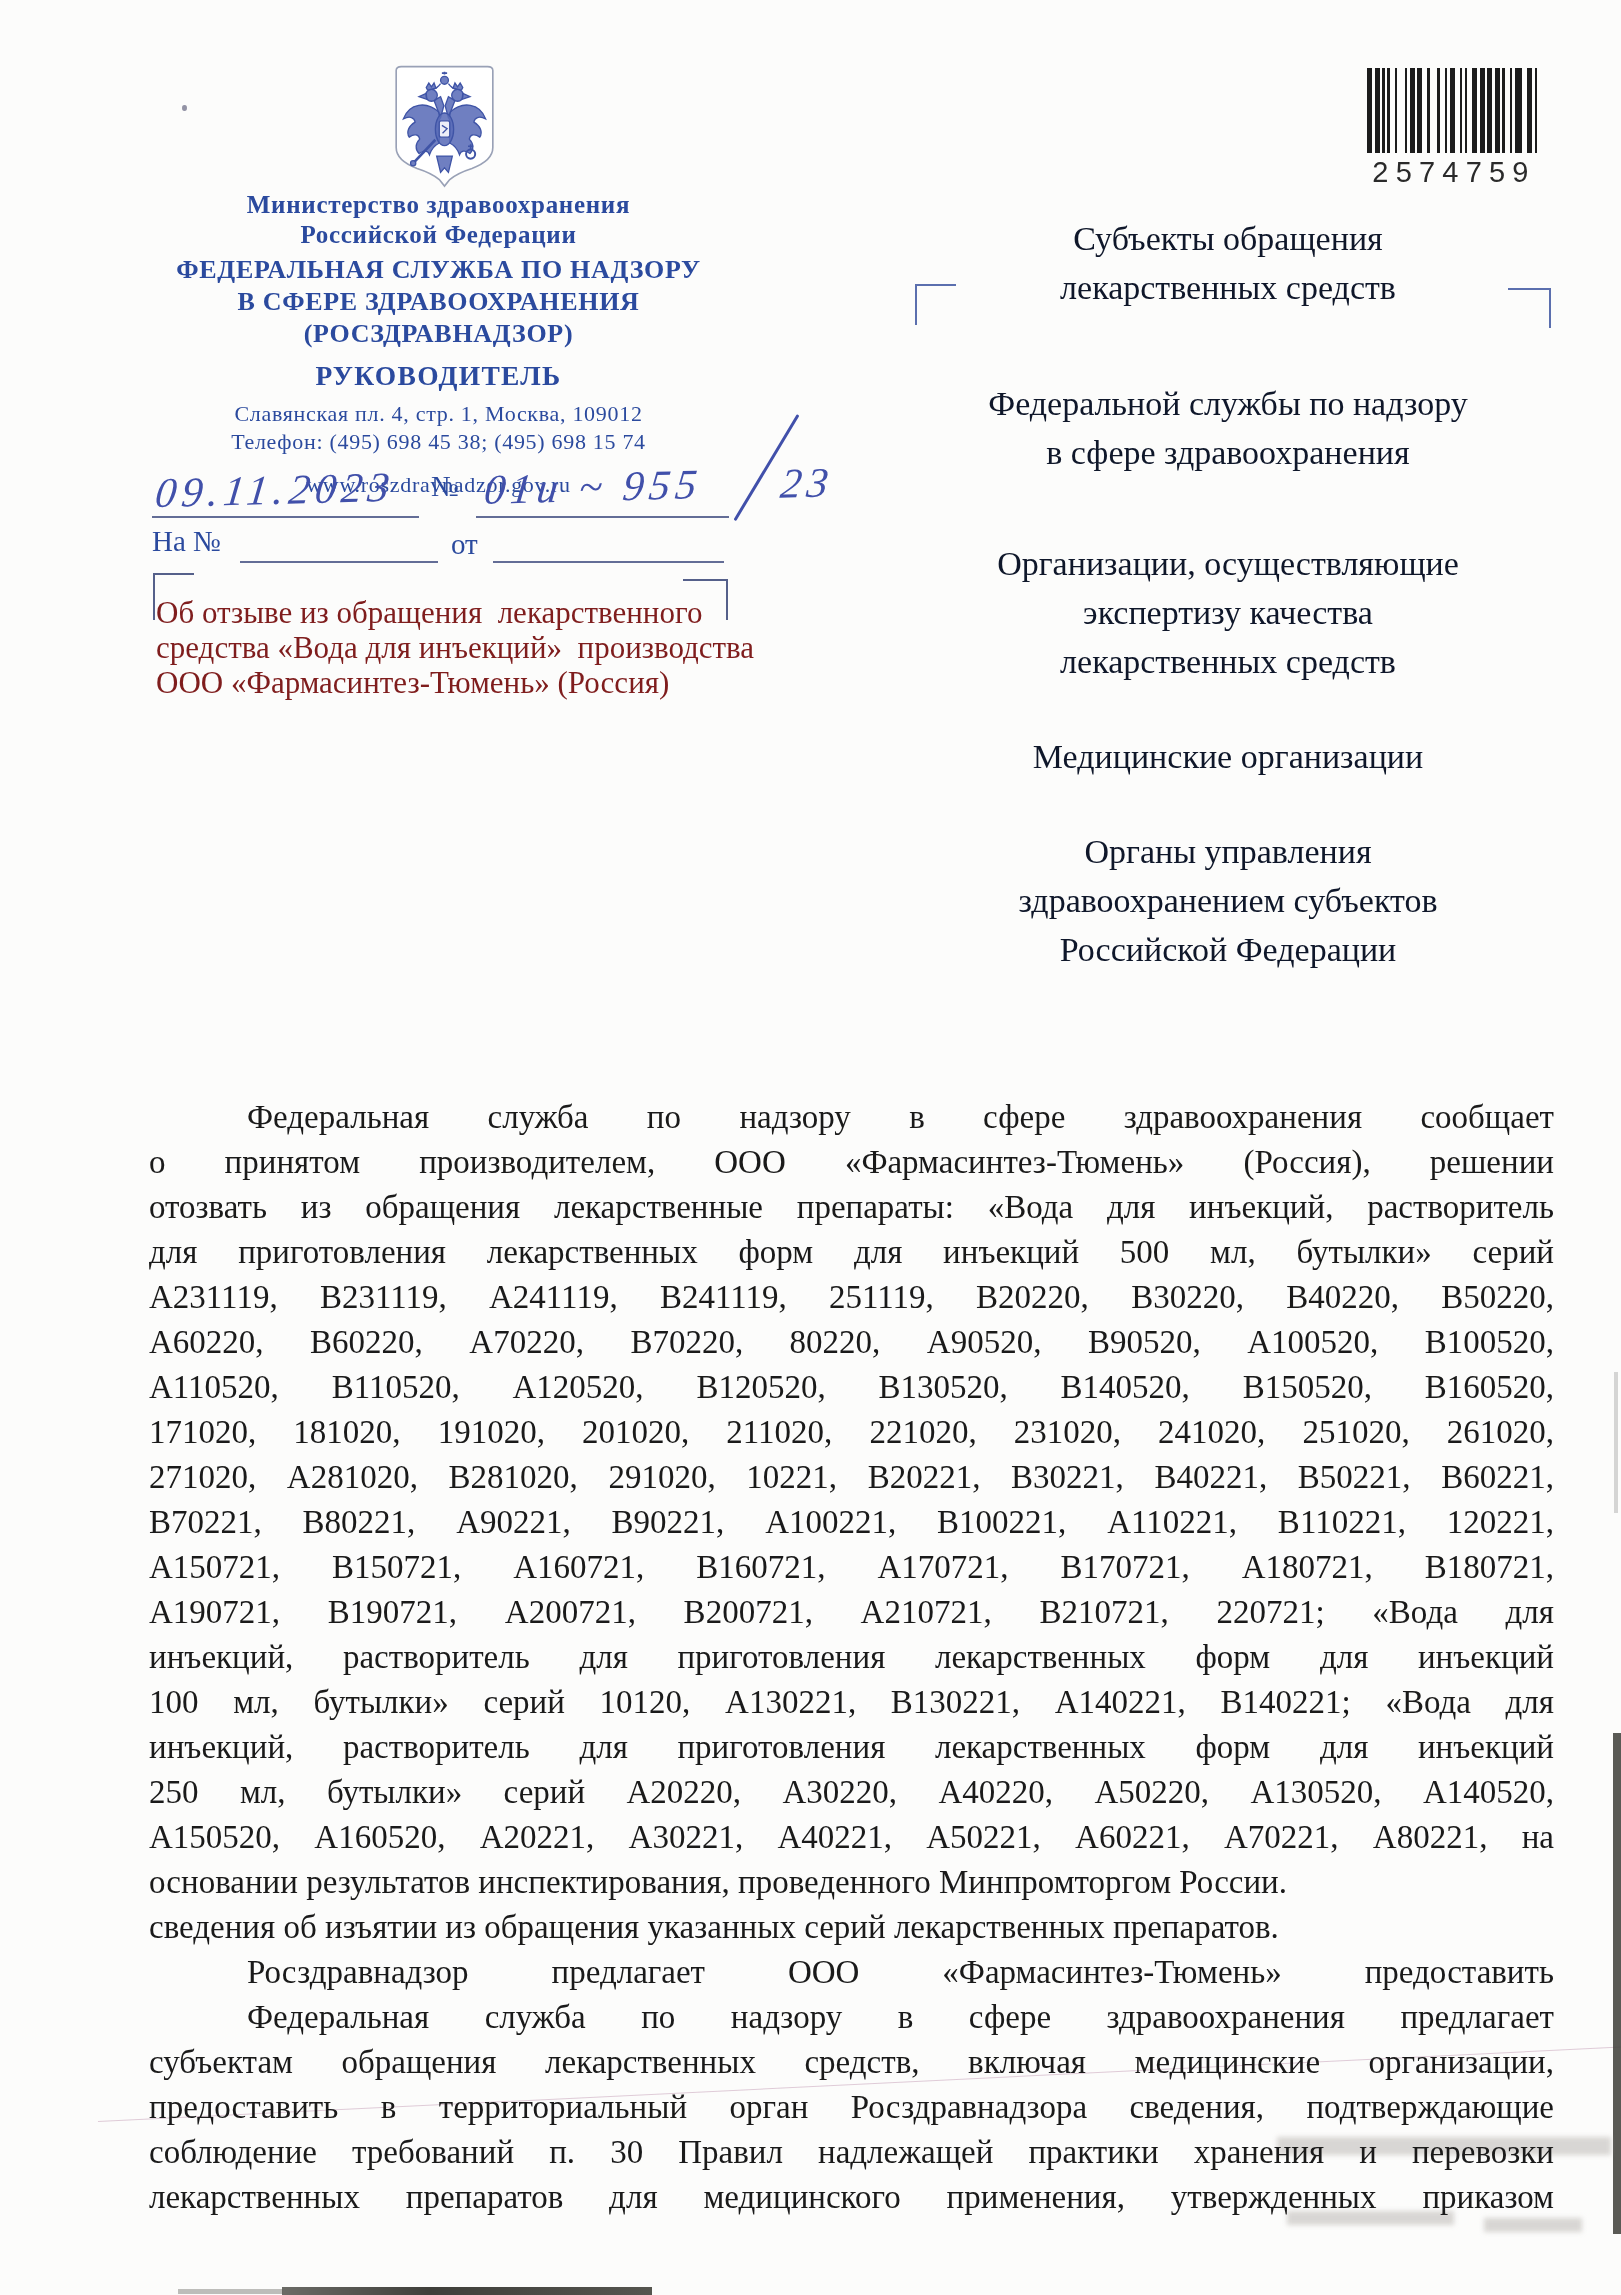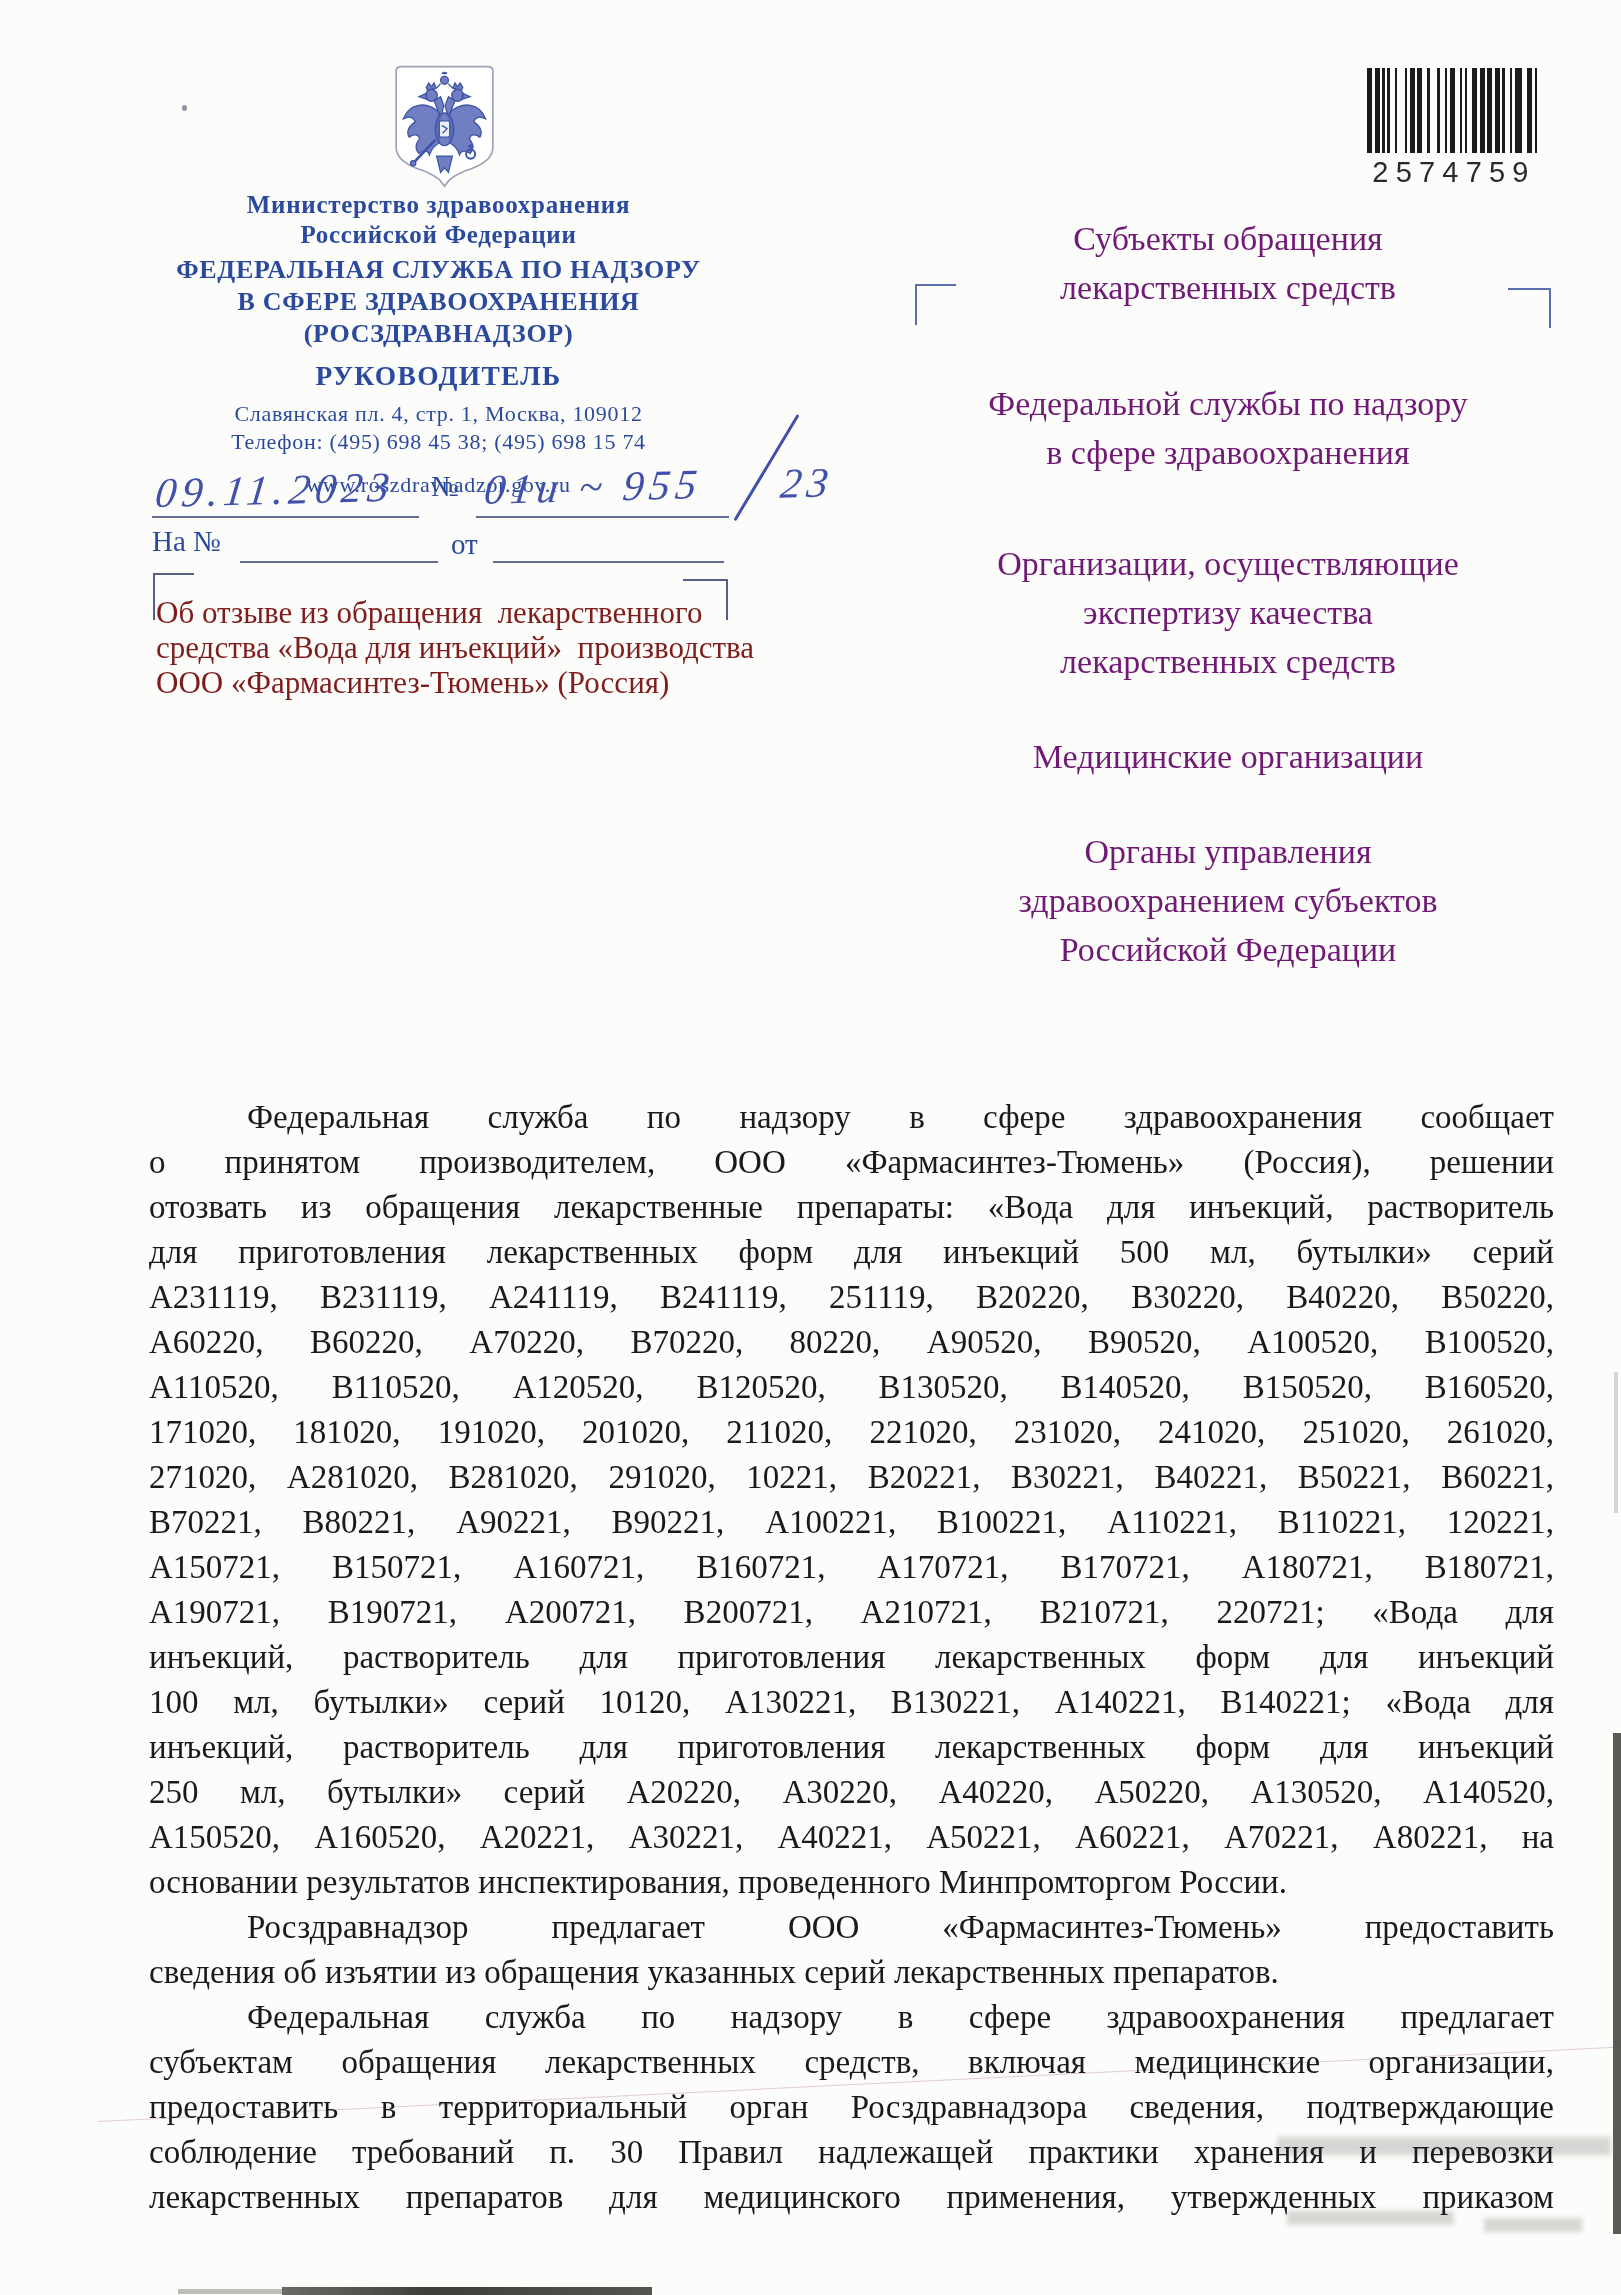--- a/index.html
+++ b/index.html
@@ -49,21 +49,21 @@
   .crn-tl{border-top:2px solid var(--bracket);border-left:2px solid var(--bracket);}
   .crn-tr{border-top:2px solid var(--bracket);border-right:2px solid var(--bracket);}
   .subj-bl{left:153px;top:573px;width:39px;height:45px;}
   .subj-br{left:683px;top:579px;width:43px;height:39px;}
   .rcp-bl{left:915px;top:284px;width:39px;height:39px;border-color:#5b6fae;}
   .rcp-br{left:1508px;top:288px;width:41px;height:38px;border-color:#5b6fae;}
   
   .subject{position:absolute;left:156px;top:595px;width:616px;font-size:31px;line-height:35px;color:#7f1d1d;}
   .subject div{white-space:pre-wrap;}
   
-  .recipients{position:absolute;left:917px;top:214px;width:622px;text-align:center;color:#701a75;font-size:34px;}
+  .recipients{position:absolute;left:917px;top:214px;width:622px;text-align:center;color:#0f172a;font-size:34px;}
   .rcp{line-height:49px;}
   .rcp-g1{margin-bottom:67px;}
   .rcp-g2{margin-bottom:62px;}
   .rcp-g3{margin-bottom:46px;}
   .rcp-g4{margin-bottom:46px;}
   
   .body-block{position:absolute;left:149px;top:1095px;width:1405px;font-size:33px;color:var(--text);}
   .bline{line-height:45px;text-align:justify;text-align-last:justify;}
   .bline.natural{text-align-last:left;}
   .bline.indent{text-indent:98px;}
@@ -241,22 +241,22 @@
     <div class="bline">271020, А281020, В281020, 291020, 10221, В20221, В30221, В40221, В50221, В60221,</div>
     <div class="bline">В70221, В80221, А90221, В90221, А100221, В100221, А110221, В110221, 120221,</div>
     <div class="bline">А150721, В150721, А160721, В160721, А170721, В170721, А180721, В180721,</div>
     <div class="bline">А190721, В190721, А200721, В200721, А210721, В210721, 220721; «Вода для</div>
     <div class="bline">инъекций, растворитель для приготовления лекарственных форм для инъекций</div>
     <div class="bline">100 мл, бутылки» серий 10120, А130221, В130221, А140221, В140221; «Вода для</div>
     <div class="bline">инъекций, растворитель для приготовления лекарственных форм для инъекций</div>
     <div class="bline">250 мл, бутылки» серий А20220, А30220, А40220, А50220, А130520, А140520,</div>
     <div class="bline">А150520, А160520, А20221, А30221, А40221, А50221, А60221, А70221, А80221, на</div>
     <div class="bline natural">основании результатов инспектирования, проведенного Минпромторгом России.</div>
+    <div class="bline natural">сведения об изъятии из обращения указанных серий лекарственных препаратов.</div>
     <div class="bline indent">Росздравнадзор предлагает ООО «Фармасинтез-Тюмень» предоставить</div>
-    <div class="bline natural">сведения об изъятии из обращения указанных серий лекарственных препаратов.</div>
     <div class="bline indent">Федеральная служба по надзору в сфере здравоохранения предлагает</div>
     <div class="bline">субъектам обращения лекарственных средств, включая медицинские организации,</div>
     <div class="bline">предоставить в территориальный орган Росздравнадзора сведения, подтверждающие</div>
     <div class="bline">соблюдение требований п. 30 Правил надлежащей практики хранения и перевозки</div>
     <div class="bline">лекарственных препаратов для медицинского применения, утвержденных приказом</div>
   </div>
 
 </div>
 
 

